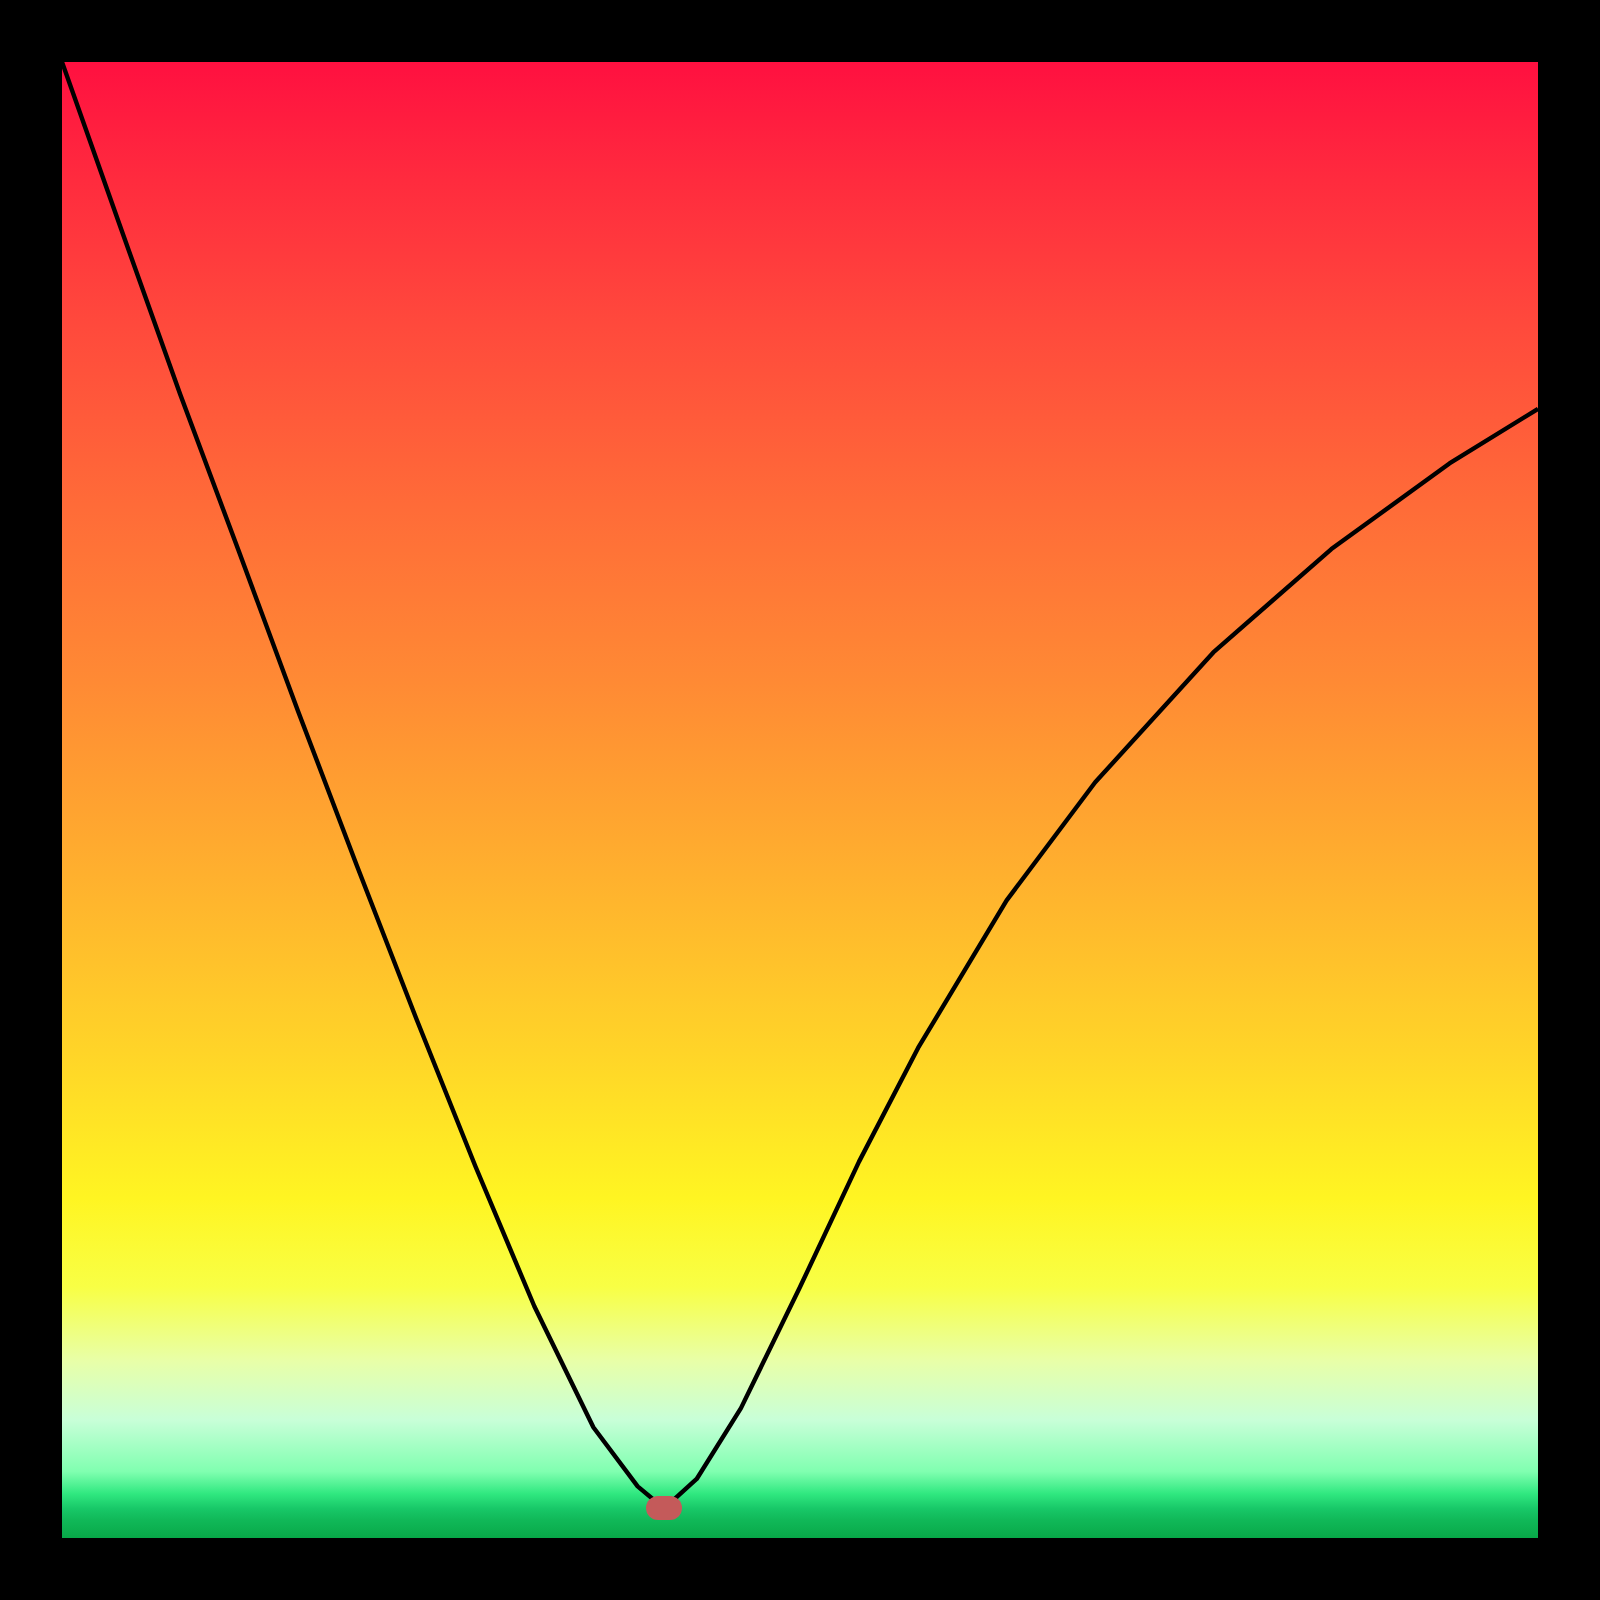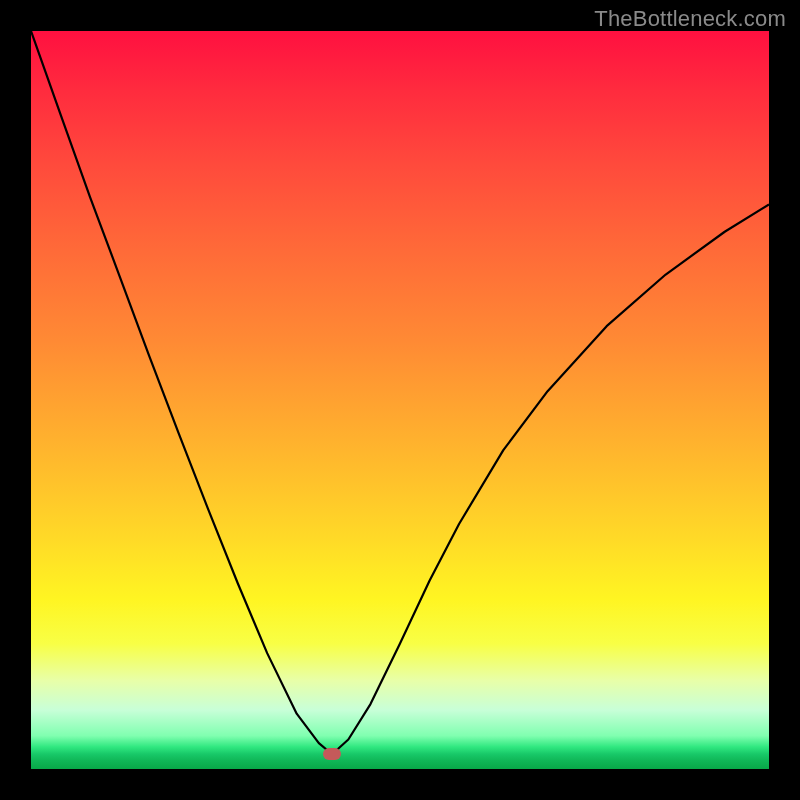--- a/index.html
+++ b/index.html
@@ -72,21 +72,20 @@
     font-size: 22px;
     font-weight: 500;
     letter-spacing: 0.2px;
   }
 </style>
 </head>
 <body>
 
 <div class="frame">
 
-  <div class="watermark">TheBottleneck.com</div>
 
   <div class="plot-area">
     <div class="gradient"></div>
 
     <svg id="curve-svg" class="curve-svg" viewBox="0 0 738 738" preserveAspectRatio="none">
       <path id="curve-path" d="M0.00 0.00 L29.52 83.39 L59.04 166.05 L88.56 245.02 L118.08 324.72 L147.60 402.21 L177.12 478.22 L206.64 552.02 L236.16 622.13 L265.68 682.65 L287.82 712.17 L301.10 723.24 L317.34 708.48 L339.48 673.06 L369.00 612.54 L398.52 549.81 L428.04 492.98 L472.32 419.18 L516.60 360.14 L575.64 295.20 L634.68 243.54 L693.72 200.74 L738.00 173.43" fill="none" stroke="#000" stroke-width="2.2" stroke-linejoin="round"></path>
     </svg>
 
     <div id="marker" class="marker" style="left: 301.104px; top: 723.24px; background: rgb(196, 90, 90);"></div>
   </div>

